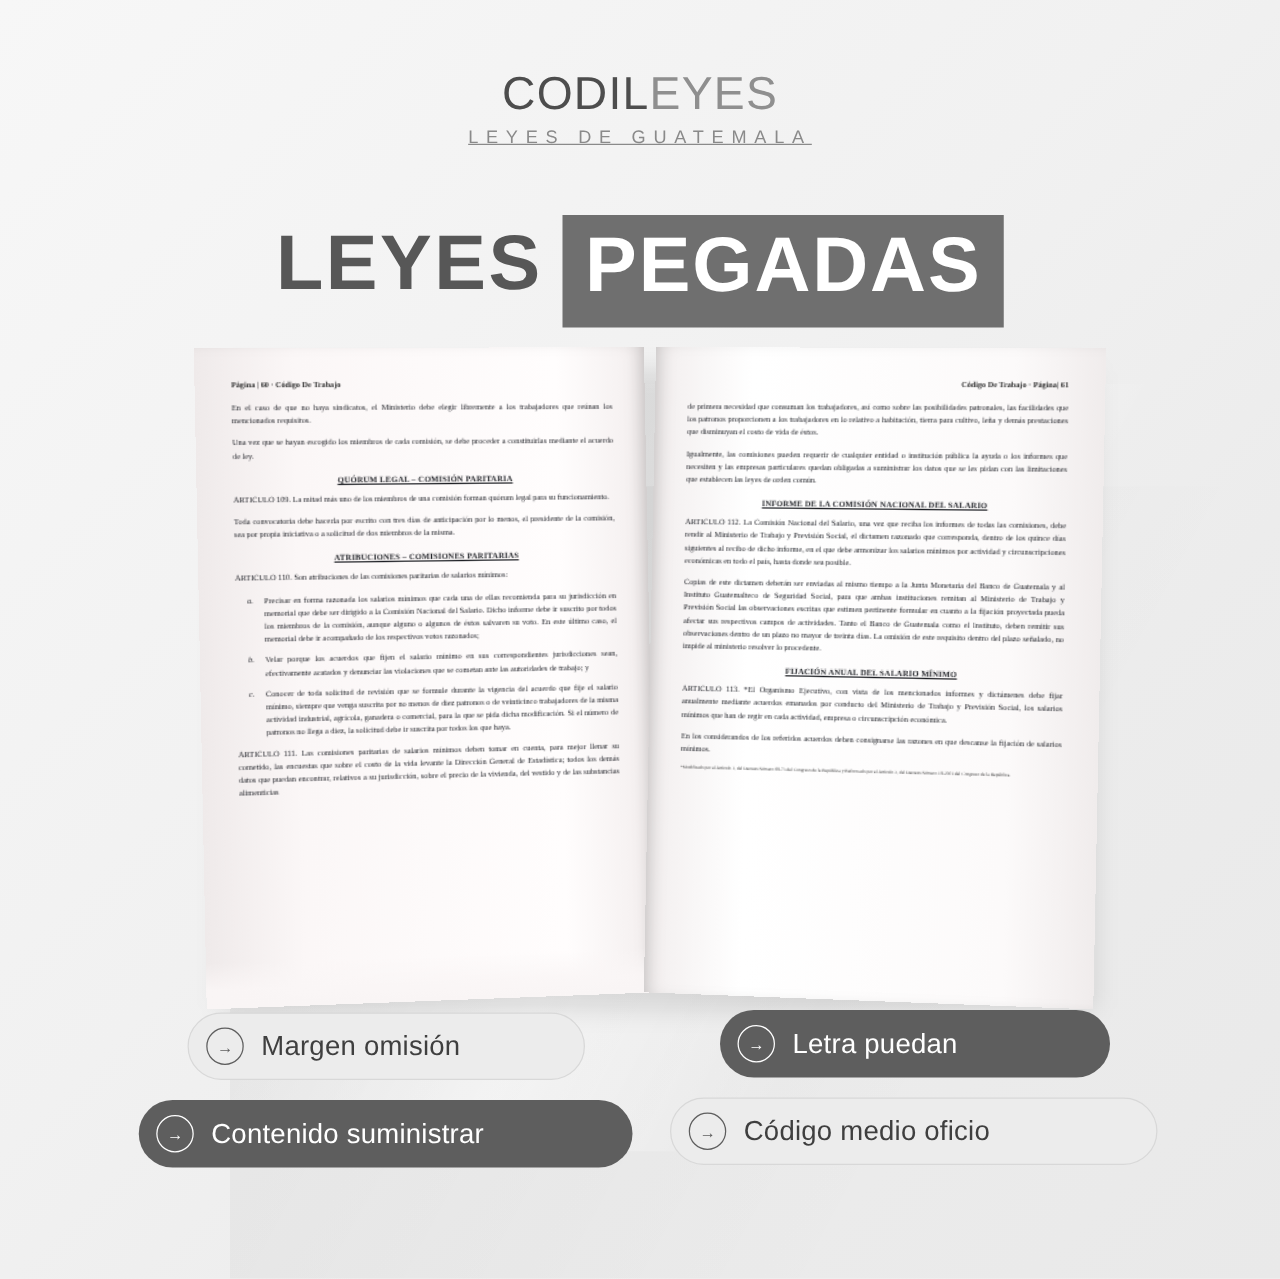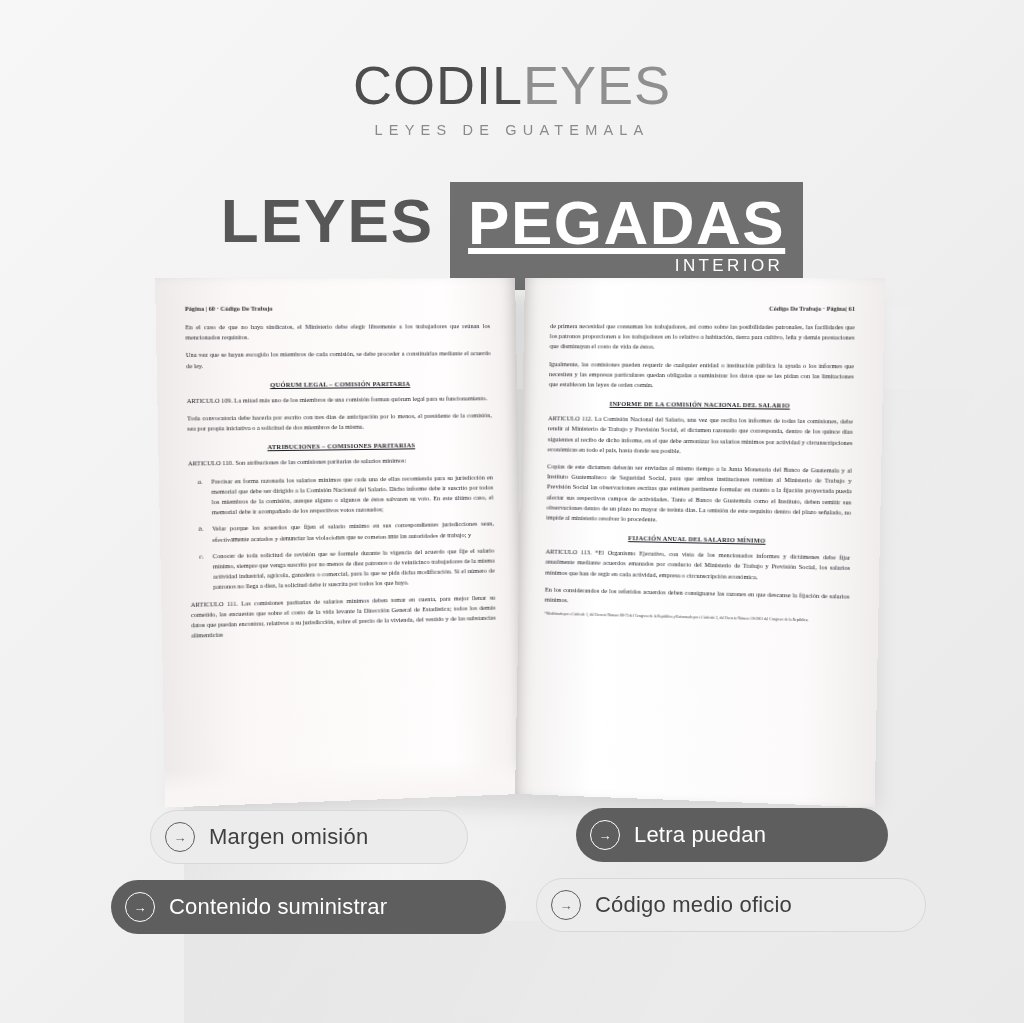--- a/index.html
+++ b/index.html
@@ -44,41 +44,42 @@
 
   
   .brand {
     position: absolute;
     top: 54px;
     left: 0;
     right: 0;
     text-align: center;
   }
   .brand-title {
-    font-size: 54px;
+    font-size: 37px;
     letter-spacing: 1px;
     color: #4d4d4d;
     font-weight: 400;
   }
   .brand-title .lite {
     color: #8f8f8f;
     font-weight: 300;
   }
   .brand-sub {
     margin-top: 6px;
     font-size: 14.5px;
     letter-spacing: 6.2px;
     color: #8a8a8a;
     font-weight: 400;
+    text-decoration: underline;
   }
 
   
   .headline {
     position: absolute;
-    top: 182px;
+    top: 172px;
     left: 0;
     right: 0;
     display: flex;
     justify-content: center;
     align-items: flex-start;
   }
   .headline-left {
     font-size: 62px;
     font-weight: 700;
     letter-spacing: 2px;
@@ -92,21 +93,20 @@
     min-width: 288px;
     box-sizing: border-box;
     position: relative;
   }
   .headline-box-main {
     font-size: 62px;
     font-weight: 700;
     letter-spacing: 1.5px;
     color: #ffffff;
     line-height: 70px;
-    text-decoration: underline;
   }
   .headline-box-sub {
     font-size: 17px;
     letter-spacing: 3.4px;
     color: #ffffff;
     text-align: right;
     margin-top: -2px;
     padding-right: 2px;
   }
 
@@ -277,21 +277,20 @@
     <div class="brand-title">
       <span>CODIL</span><span class="lite">EYES</span>
     </div>
     <div class="brand-sub">LEYES DE GUATEMALA</div>
   </div>
 
   <div class="headline">
     <div class="headline-left">LEYES</div>
     <div class="headline-box">
       <div class="headline-box-main">PEGADAS</div>
-      <div class="headline-box-sub">INTERIOR</div>
     </div>
   </div>
 
   <div class="book">
     <div class="book-shadow"></div>
 
     <div class="page page-left">
       <div class="page-head">Página | 60 · Código De Trabajo</div>
 
       <p class="p">En el caso de que no haya sindicatos, el Ministerio debe elegir libremente a los trabajadores que reúnan los mencionados requisitos.</p>

